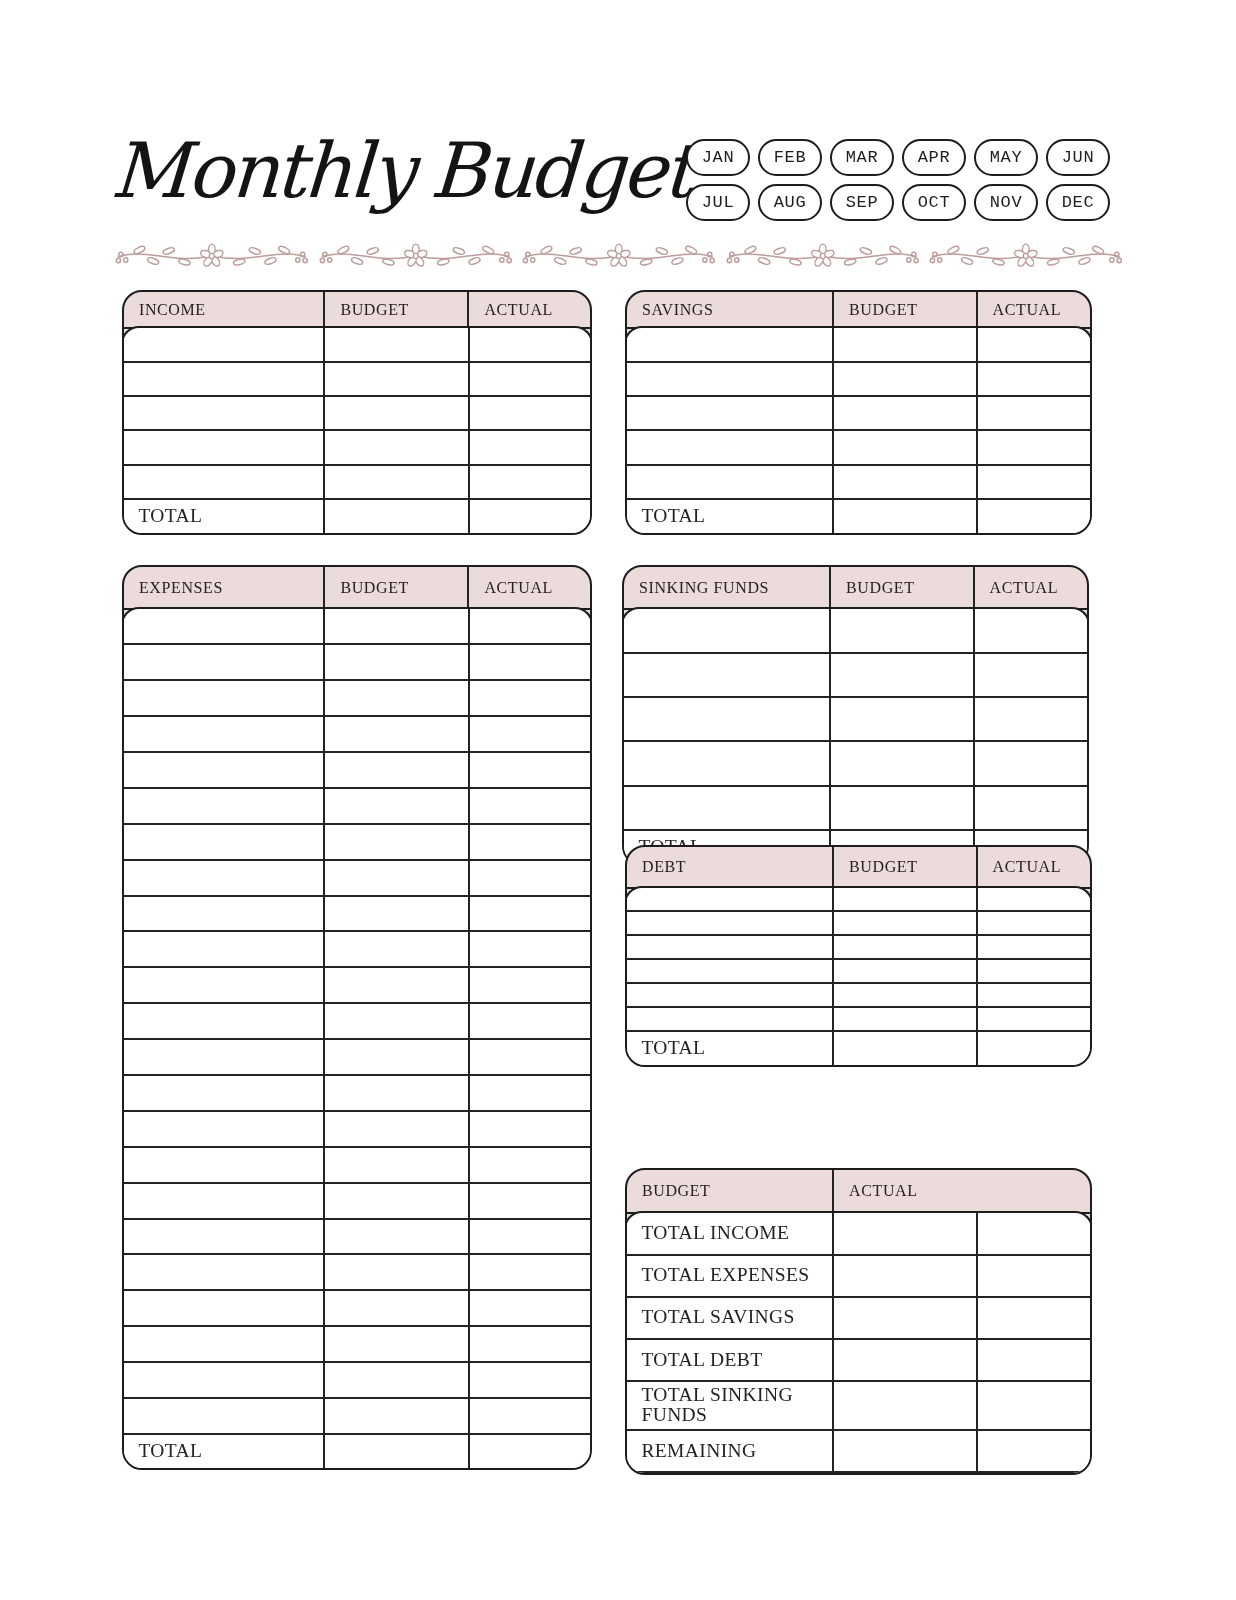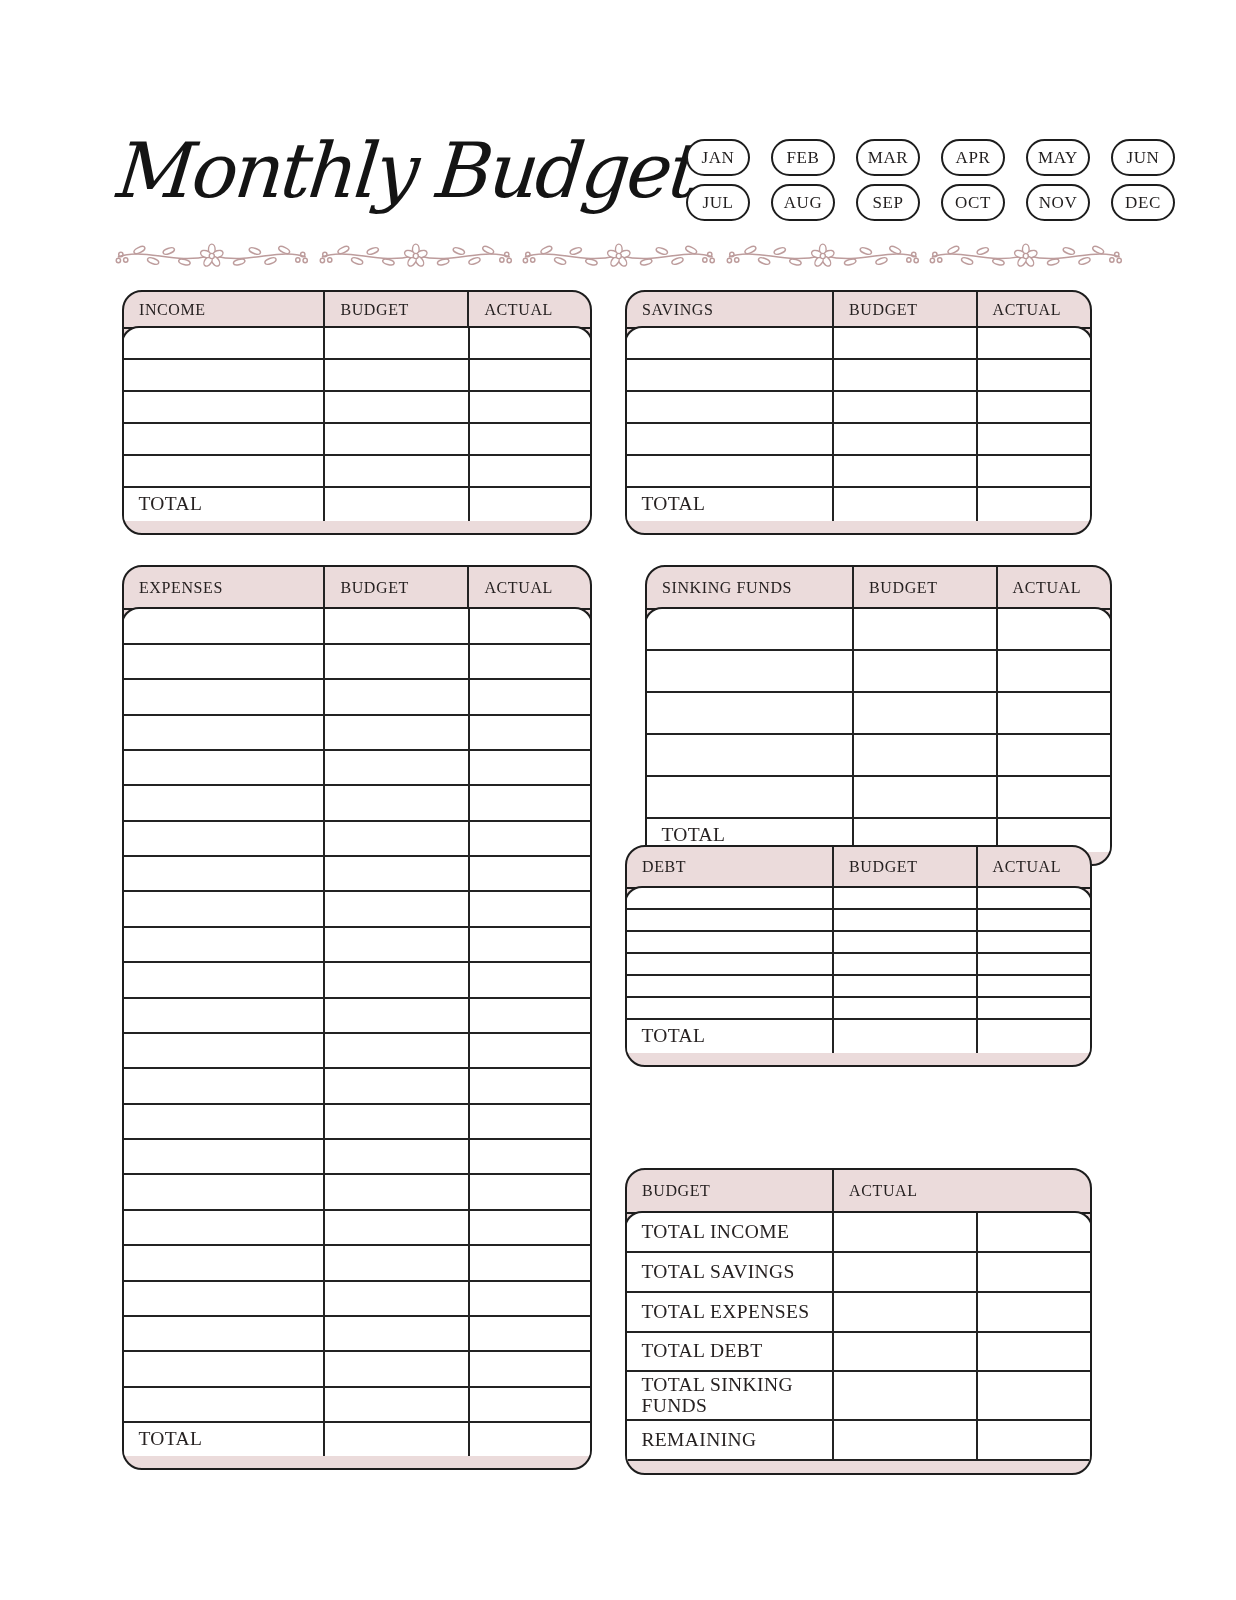--- a/index.html
+++ b/index.html
@@ -25,21 +25,21 @@
     position:absolute;left:118px;top:108px;width:530px;height:124px;
     display:flex;align-items:center;
     font-family:"DejaVu Serif","Liberation Serif",serif;
     font-style:italic;font-size:76px;letter-spacing:-3px;color:#141414;
     transform:skewX(-6deg);
     white-space:nowrap;
   }
   
   .months{
     position:absolute;left:686px;top:139px;
-    display:grid;grid-template-columns:repeat(6,64px);gap:8px 21px;
+    display:grid;grid-template-columns:repeat(6,64px);gap:8px 8px;font-family:Liberation Mono, monospace;
   }
   .pill{
     height:37px;border:2.2px solid var(--border);border-radius:19px;
     display:flex;align-items:center;justify-content:center;
     font-size:17px;letter-spacing:0.6px;color:#201d1d;background:#fff;
     cursor:pointer;
   }
   
   .divider{
     position:absolute;left:114px;top:239px;width:1010px;height:34px;
@@ -66,21 +66,21 @@
     display:flex;align-items:center;padding-left:15px;
     font-size:16px;letter-spacing:0.6px;color:#262121;
     overflow:hidden;white-space:nowrap;
   }
   .hcell + .hcell{border-left:2.4px solid var(--line);}
   .tbody{
     flex:1;display:flex;flex-direction:column;
     background:#fff;
     border:2.6px solid var(--border);border-bottom:none;
     border-radius:18px 18px 0 0;
-    margin:-2.6px -2.6px 12px -2.6px;
+    margin:-2.6px -2.6px 0 -2.6px;
   }
   .rows{flex:1;display:flex;flex-direction:column;}
   .trow{
     flex:1;display:grid;grid-template-columns:var(--c1) var(--c2) 1fr;
   }
   .rows .trow{border-bottom:2.3px solid var(--line);}
   .tcell{min-height:10px;}
   .tcell + .tcell{border-left:2.3px solid var(--line);}
   .trow.total{flex:0 0 33px;}
   .label-cell{
@@ -562,21 +562,21 @@
           </div>
         </div>
       <div class="trow total">
         <div class="tcell label-cell">TOTAL</div>
         <div class="tcell"></div>
         <div class="tcell"></div>
       </div>
     </div>
   </div>
 
-  <div class="ptable rightcols" style="left:645px;top:565px;width:467px;height:301px;--hh:43px">
+  <div class="ptable rightcols" style="left:622px;top:565px;width:467px;height:301px;--hh:43px">
     <div class="thead">
       <div class="hcell">SINKING FUNDS</div>
       <div class="hcell">BUDGET</div>
       <div class="hcell">ACTUAL</div>
     </div>
     <div class="tbody">
       <div class="rows">
 
           <div class="trow">
             <div class="tcell"></div>
@@ -677,32 +677,32 @@
     <div class="tbody">
       <div class="rows">
 
           <div class="trow">
             <div class="tcell label-cell">TOTAL INCOME</div>
             <div class="tcell"></div>
             <div class="tcell"></div>
           </div>
 
           <div class="trow">
+            <div class="tcell label-cell">TOTAL EXPENSES</div>
+            <div class="tcell"></div>
+            <div class="tcell"></div>
+          </div>
+
+          <div class="trow">
             <div class="tcell label-cell">TOTAL SAVINGS</div>
             <div class="tcell"></div>
             <div class="tcell"></div>
           </div>
 
           <div class="trow">
-            <div class="tcell label-cell">TOTAL EXPENSES</div>
-            <div class="tcell"></div>
-            <div class="tcell"></div>
-          </div>
-
-          <div class="trow">
             <div class="tcell label-cell">TOTAL DEBT</div>
             <div class="tcell"></div>
             <div class="tcell"></div>
           </div>
 
           <div class="trow">
             <div class="tcell label-cell">TOTAL SINKING FUNDS</div>
             <div class="tcell"></div>
             <div class="tcell"></div>
           </div>

